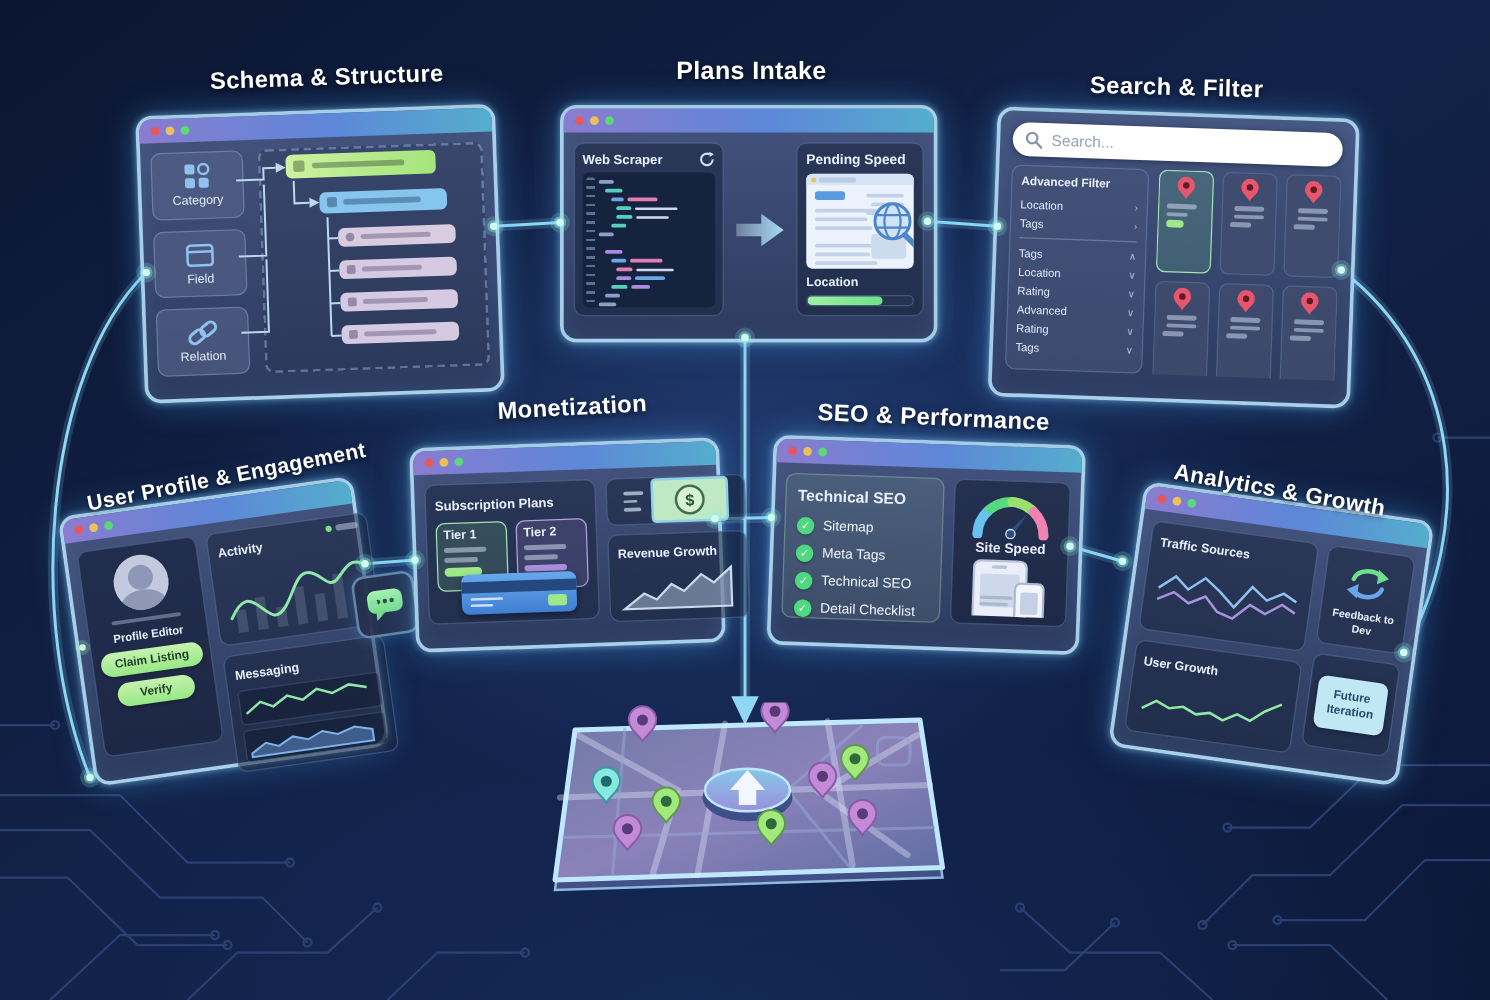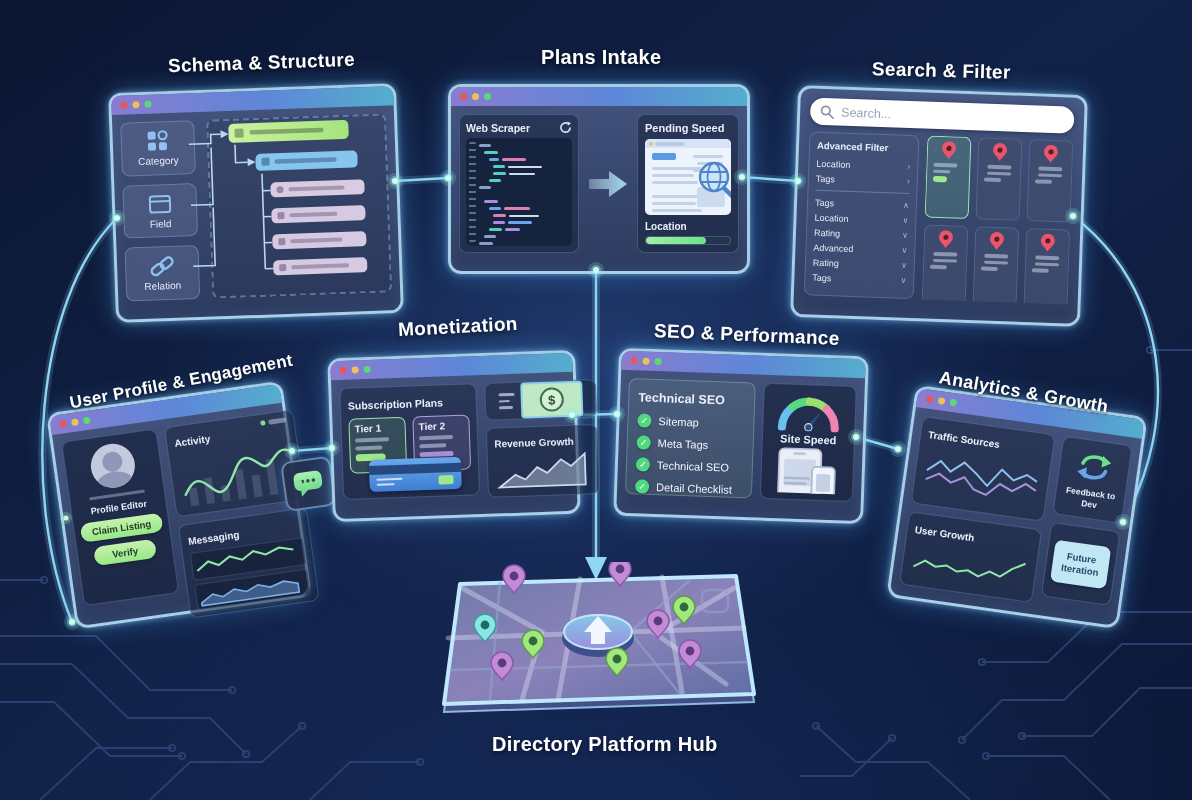--- a/index.html
+++ b/index.html
@@ -803,21 +803,20 @@
             <path d="M0,0 C-3,-5 -11,-9.5 -11,-17 A11,11 0 1 1 11,-17 C11,-9.5 3,-5 0,0 Z" fill="#a2e87c" stroke="#5a9a4a"></path>
             <circle cx="0" cy="-17" r="4.4" fill="#2e6a3a"></circle>
           </g>
         <g transform="translate(260,106)">
             <path d="M0,0 C-3,-5 -11,-9.5 -11,-17 A11,11 0 1 1 11,-17 C11,-9.5 3,-5 0,0 Z" fill="#c38ad8" stroke="#8a5aa8"></path>
             <circle cx="0" cy="-17" r="4.4" fill="#5a3a78"></circle>
           </g>
       </g>
     </svg>
   </div>
-  <div class="panel-title" id="hub-label">Directory Platform Hub</div>
 
   <svg class="layer" width="1192" height="800" style="z-index:7">
     <g>
       <g transform="translate(117,218)">
           <circle r="8" fill="#8ef2e4" opacity=".2"></circle>
           <circle r="5" fill="#8ef2e4" opacity=".4"></circle>
           <circle r="3" fill="#d2fcf2"></circle>
         </g>
       <g transform="translate(72,622)">
           <circle r="8" fill="#8ef2e4" opacity=".2"></circle>

